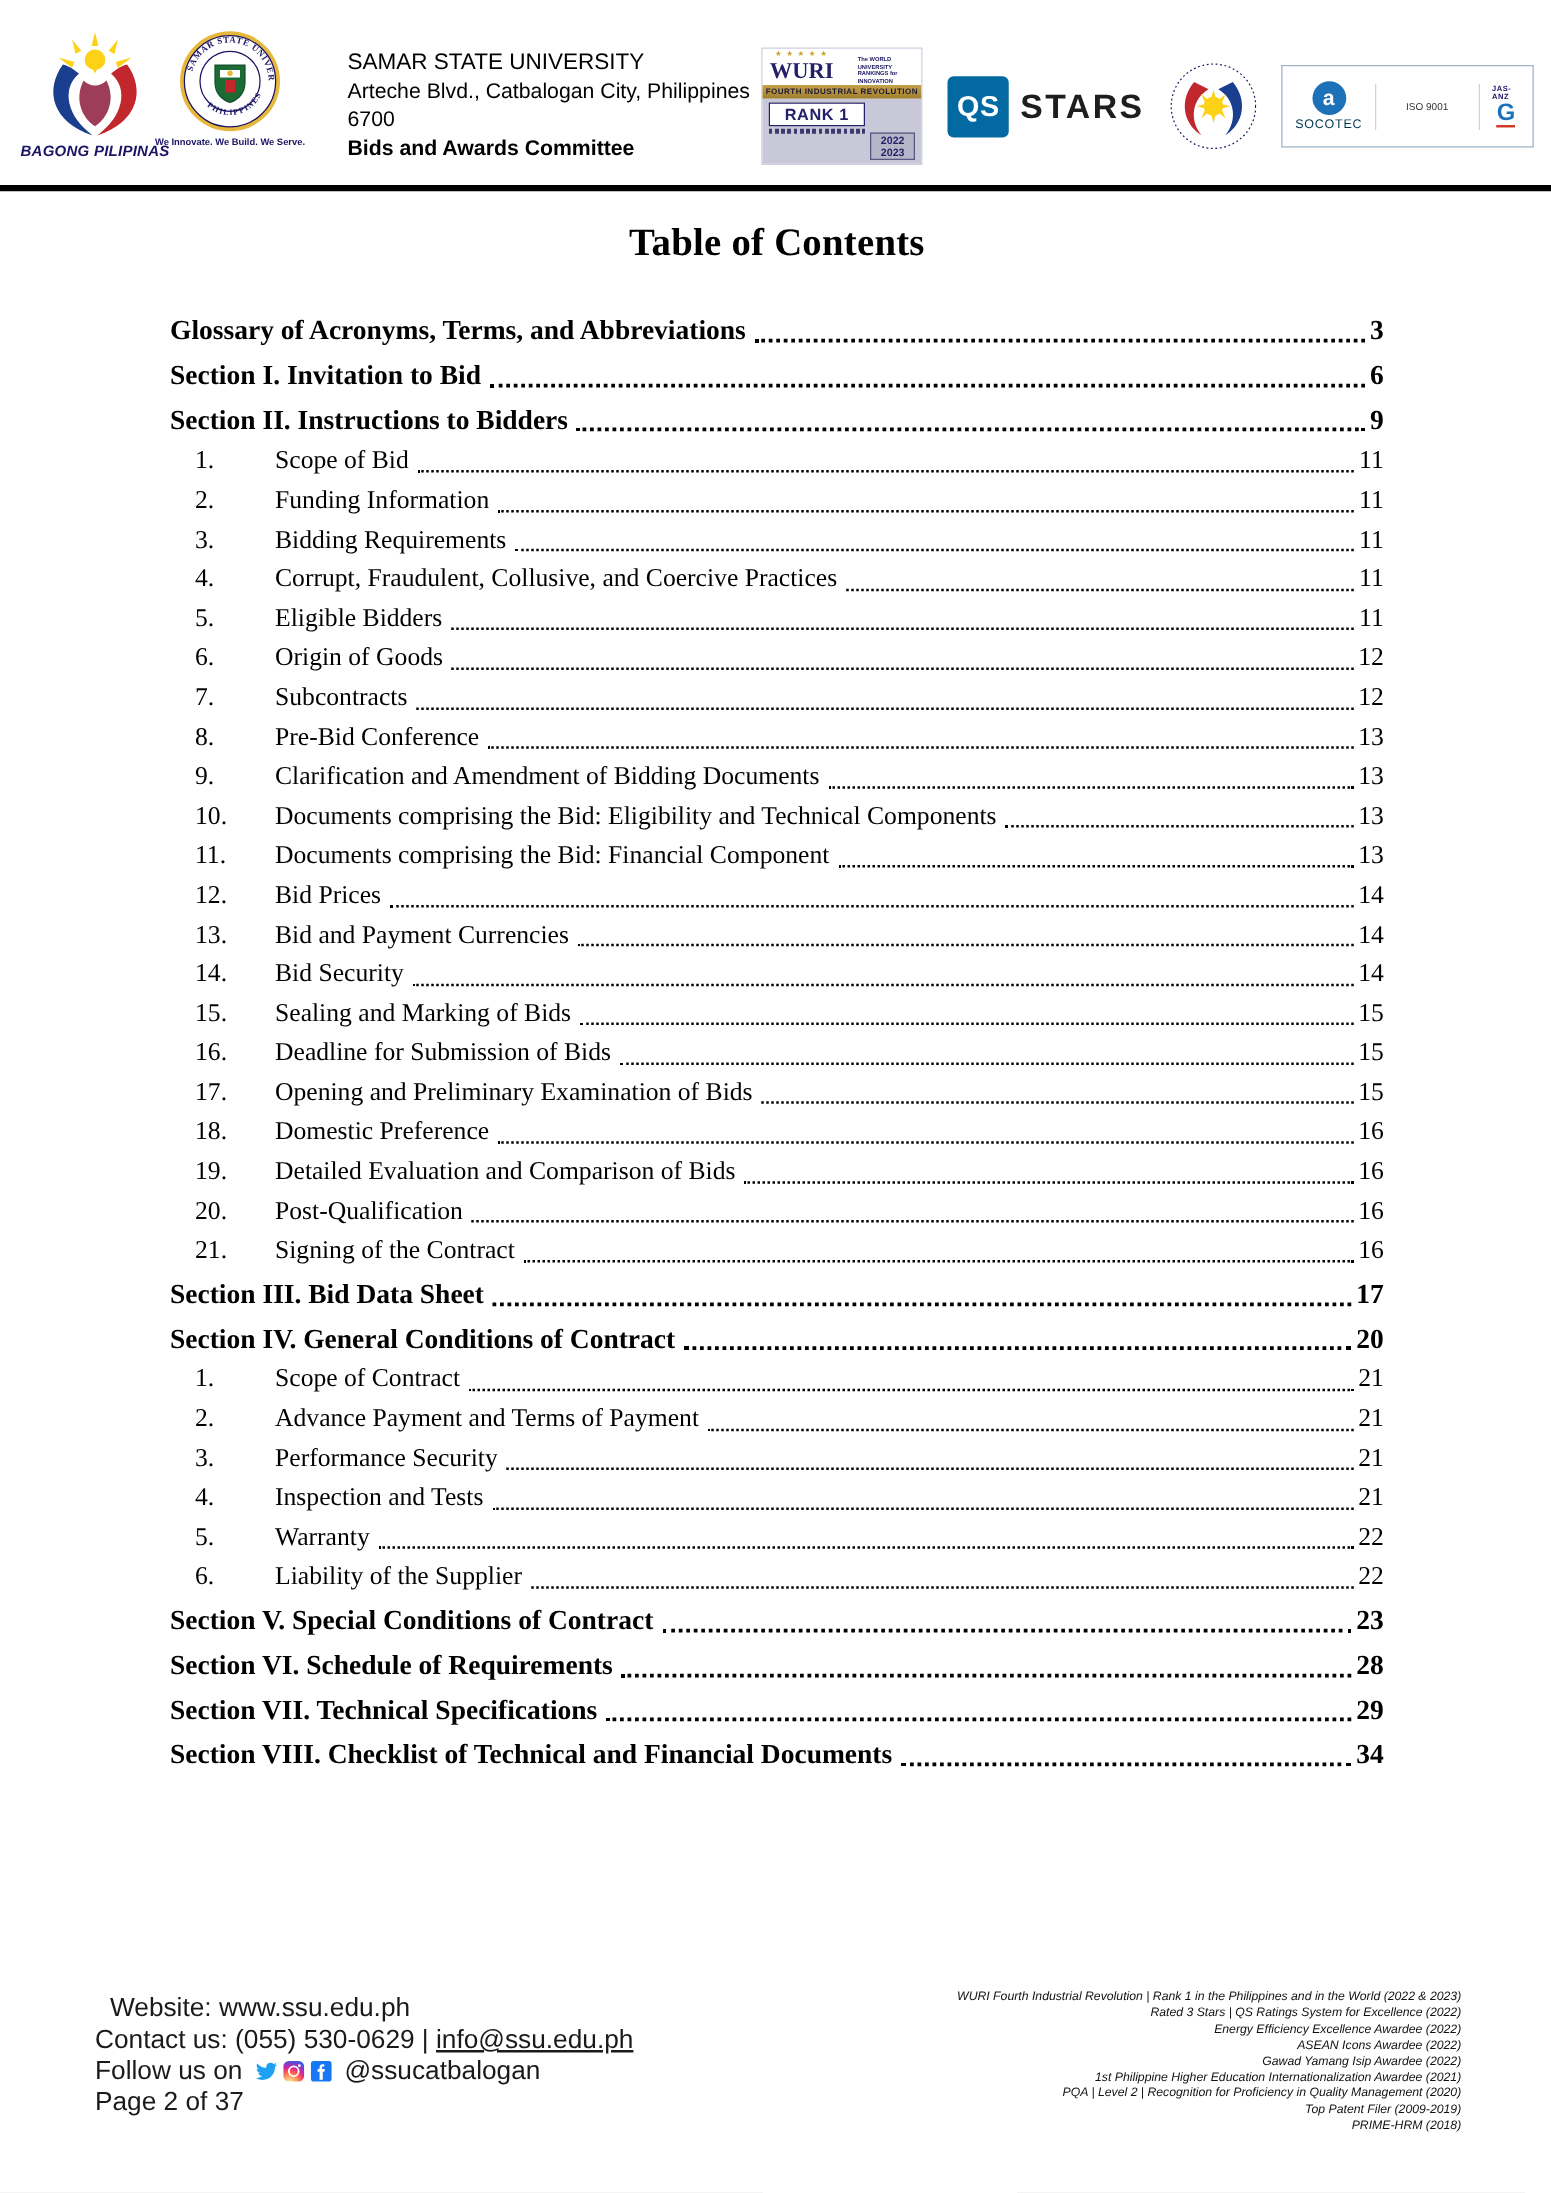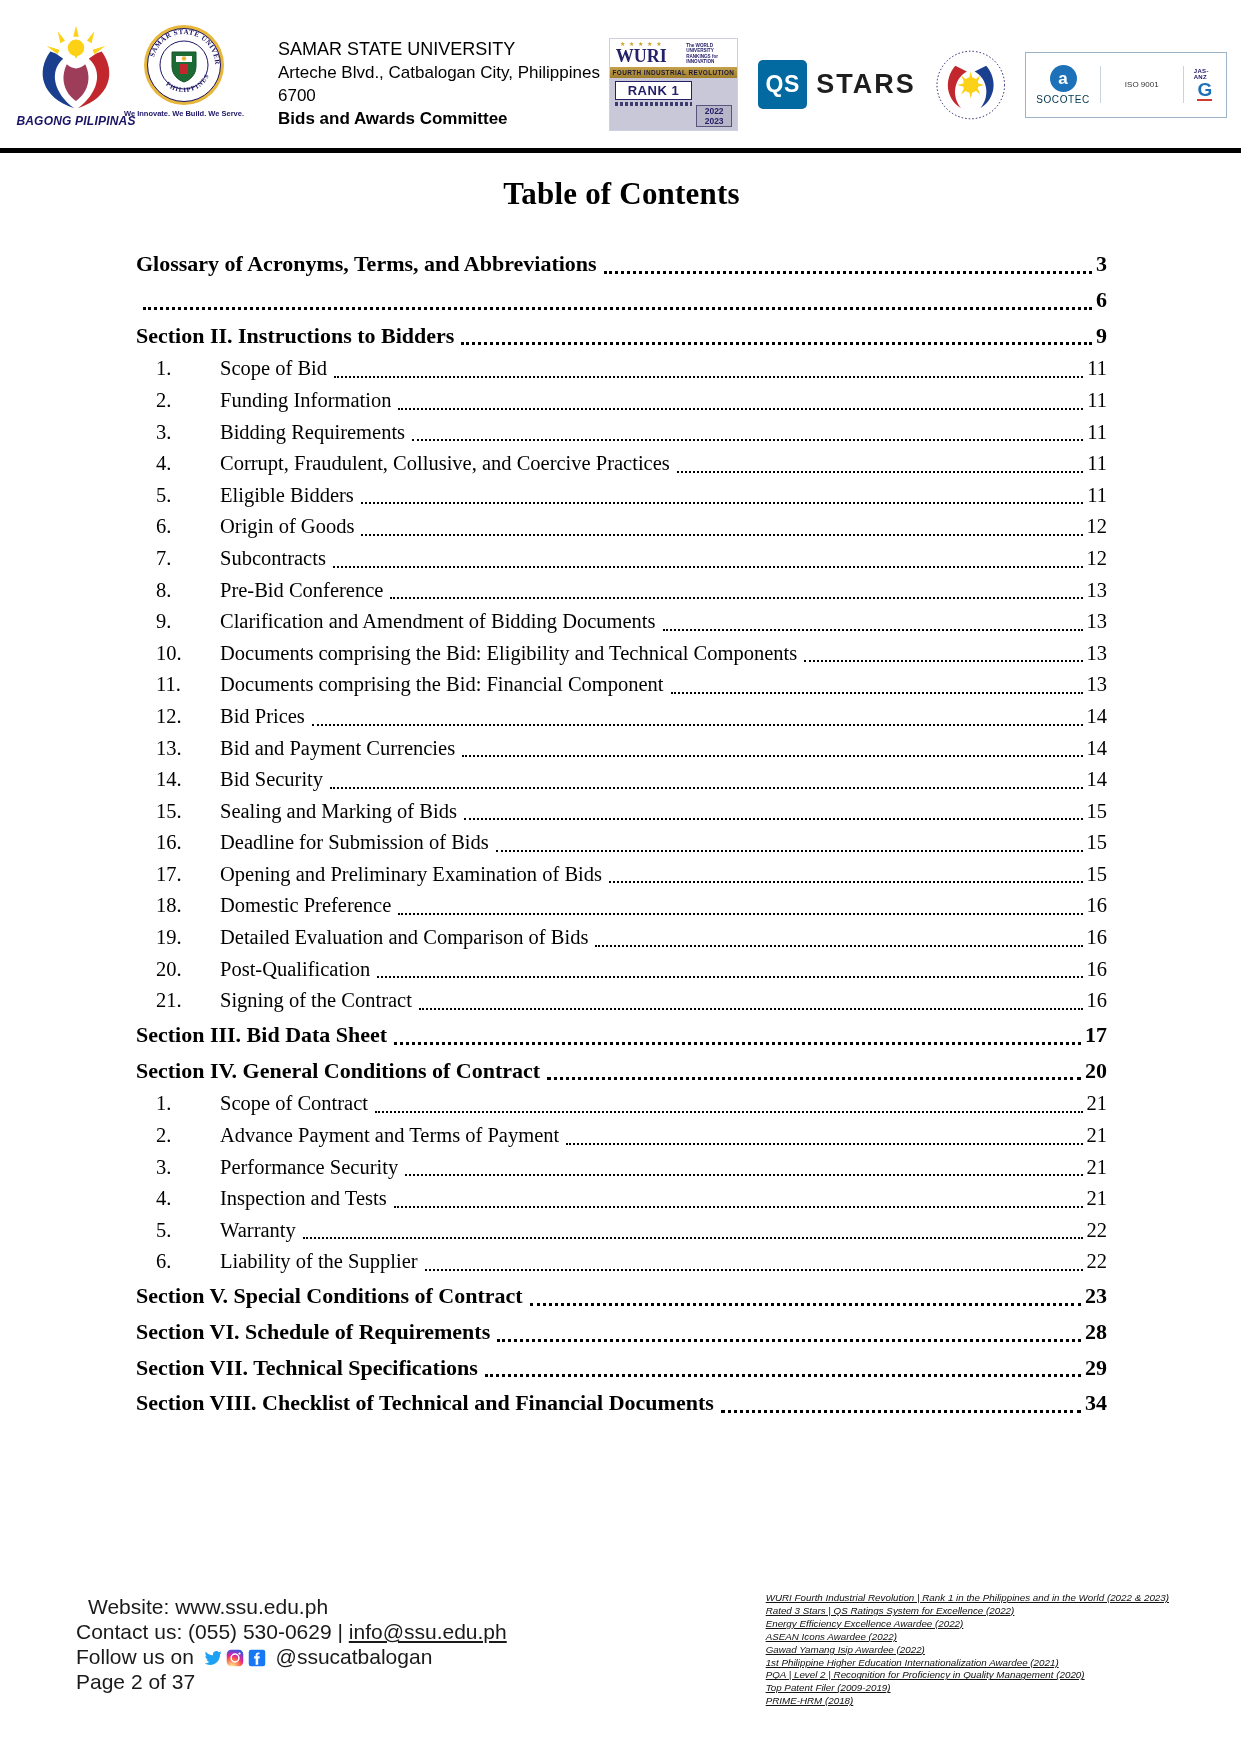--- a/index.html
+++ b/index.html
@@ -16,21 +16,21 @@
                      font-weight:bold;margin-top:3px;white-space:nowrap;}
   .inst{margin-left:48px;margin-top:14px;font-family:"Liberation Sans",sans-serif;}
   .inst .l1{font-size:18px;line-height:23px;}
   .inst .l2{font-size:17px;line-height:23px;}
   .inst .l3{font-size:17px;line-height:23px;font-weight:bold;}
 
   .badges{margin-left:auto;display:flex;align-items:center;gap:20px;margin-top:14px;}
 
   
   .wuri{width:132px;border:1px solid #cfcfe2;background:#fff;font-family:"Liberation Sans",sans-serif;}
-  .wuri-top{display:flex;align-items:center;justify-content:space-between;padding:2px 5px 1px 6px;}
+  .wuri-top{display:flex;align-items:flex-end;justify-content:space-between;padding:2px 5px 1px 6px;}
   .wuri-stars{color:#c9a227;font-size:6px;letter-spacing:1px;line-height:6px;display:block;text-align:center;}
   .wuri-name{font-family:"Liberation Serif",serif;font-weight:bold;font-size:18px;color:#252168;line-height:18px;}
   .wuri-tag{width:46px;font-size:4.6px;line-height:5.4px;color:#252168;font-weight:bold;text-align:left;}
   .wuri-band{background:linear-gradient(#c5a14a,#9e7e2e);color:#1b1838;font-size:6.4px;font-weight:bold;
              text-align:center;letter-spacing:.4px;padding:2px 0;}
   .wuri-bot{display:flex;align-items:stretch;gap:4px;background:#c9c8d8;padding:3px 5px;}
   .wuri-rank-wrap{flex:1;}
   .wuri-rank{background:#fff;border:1.5px solid #252168;color:#252168;font-weight:bold;font-size:13px;
              text-align:center;line-height:17px;letter-spacing:.5px;}
   .wuri-fine{height:4px;margin-top:2px;background:repeating-linear-gradient(90deg,#3c3a6e 0 3px,transparent 3px 5px);}
@@ -73,22 +73,22 @@
   .toc-row.section .lead{border-bottom-width:3px;margin-bottom:8px;}
   .toc-page{flex:0 0 auto;}
 
   
   .ftr-left{position:absolute;left:76px;top:1594px;font-family:"Liberation Sans",sans-serif;
             font-size:21px;line-height:25px;color:#1a1a1a;}
   .ftr-left .w{padding-left:12px;}
   .ftr-left a.email{color:#1a1a1a;text-decoration:underline;}
   .social{display:inline-flex;align-items:center;gap:4px;vertical-align:-3px;margin:0 4px;}
   .social .ic{width:18px;height:18px;display:inline-block;}
-  .ftr-right{position:absolute;right:72px;top:1592px;text-align:left;font-family:"Liberation Sans",sans-serif;
-             font-style:italic;font-size:9.8px;line-height:12.9px;color:#111;text-decoration:underline;}
+  .ftr-right{position:absolute;right:72px;top:1592px;text-align:right;font-family:"Liberation Sans",sans-serif;
+             font-style:italic;font-size:9.8px;line-height:12.9px;color:#111;}
 </style>
 </head>
 <body>
 
 <div class="page">
 
   <div class="hdr">
 
     <div class="logo-block">
       <svg width="92" height="88" viewBox="0 0 100 96">
@@ -206,20 +206,21 @@
 
   <div class="main">
     <h1 class="title">Table of Contents</h1>
     <div id="toc-list">
         <div class="toc-row section">
           <span class="toc-text">Glossary of Acronyms, Terms, and Abbreviations</span>
           <span class="lead"></span>
           <span class="toc-page">3</span>
         </div>
         <div class="toc-row section">
+          <span class="toc-text">Section I. Invitation to Bid</span>
           <span class="lead"></span>
           <span class="toc-page">6</span>
         </div>
         <div class="toc-row section">
           <span class="toc-text">Section II. Instructions to Bidders</span>
           <span class="lead"></span>
           <span class="toc-page">9</span>
         </div>
         <div class="toc-row item">
           <span class="toc-num">1.</span>

